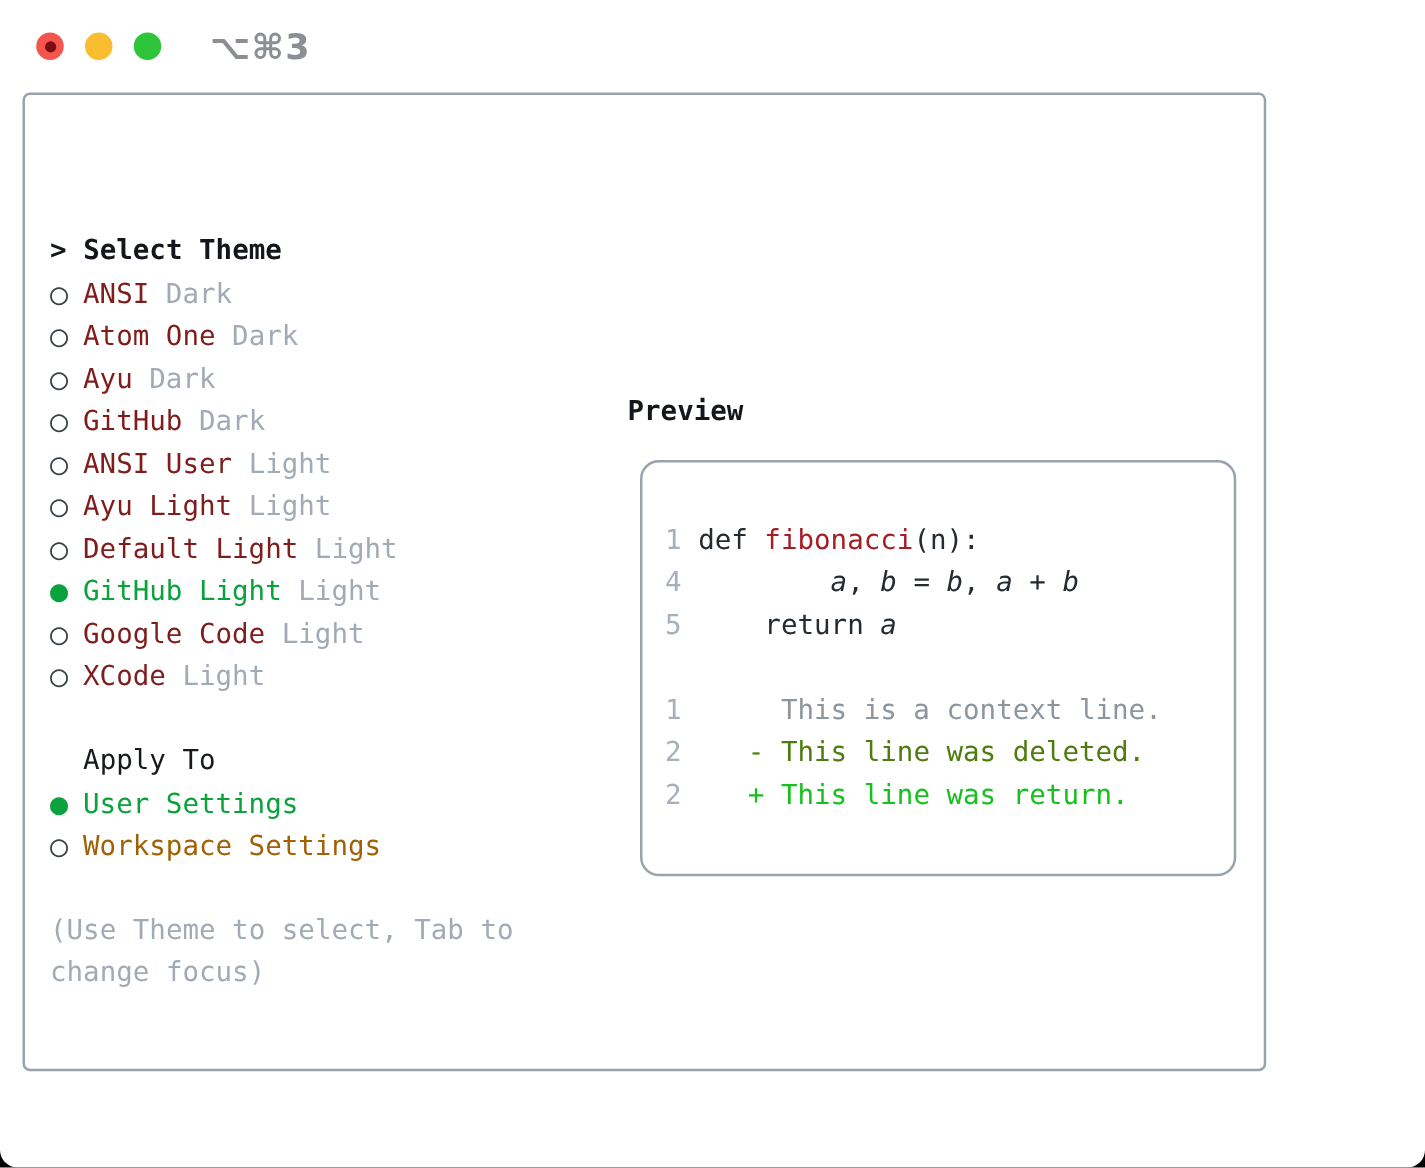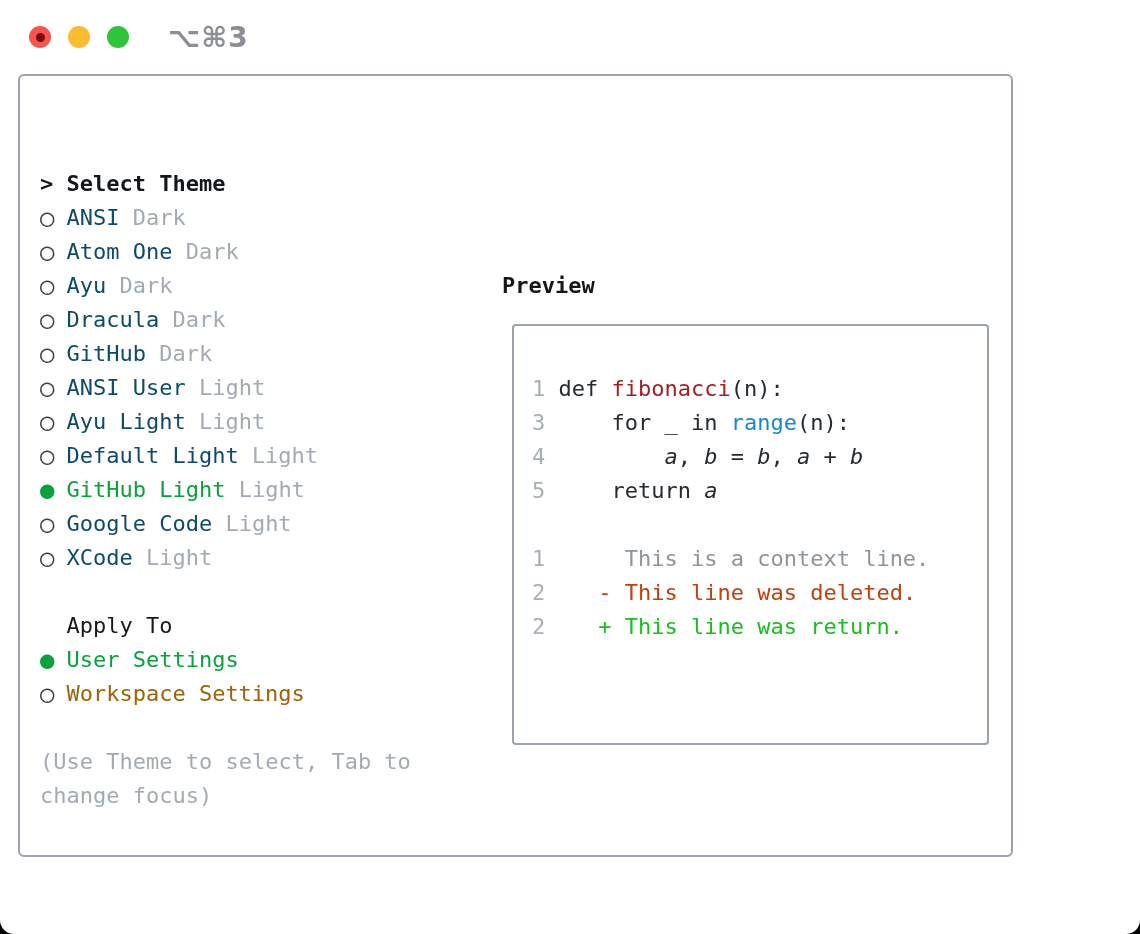--- a/index.html
+++ b/index.html
@@ -25,43 +25,43 @@
   
   .panel { margin-left:18px; width:995px; height:783px; border:2px solid #9aa3ad;
            border-radius:6px; padding:49px 0 0 20px; display:flex;
            font-size:22px; line-height:34px; color:#2a3137;align-items:center; }
 
   .leftcol { width:462px; }
   .row { height:34px; white-space:pre; }
   .row.header { font-weight:700; color:#13171b; }
   .prompt { color:#13171b; }
   .pfx { display:inline-block; width:13.2px; font-size:24px; vertical-align:-1px; color:#3a424a; }
-  .nm  { color:#0c4a6e; }
+  .nm  { color:#7f1d1d; }
   .sfx { color:#a2abb5; }
   .theme-item.selected .nm,
   .theme-item.selected .pfx { color:#0aa23c; }
   .apply-title { padding-left:2ch; color:#16191d; }
   .lbl { color:#a16207; }
   .apply-item.selected .lbl,
   .apply-item.selected .pfx { color:#0aa23c; }
   .hint { color:#a2abb5; }
 
   .rightcol { flex:1;margin-top:33px; }
   .preview-title { font-weight:700; color:#13171b; }
-  .code-box { margin:21px 0 0 10px; width:477px; height:421px; border:2px solid #9aa3ad;
-              border-radius:4px; padding:46px 0 0 18px; overflow:hidden; background:#ffffff; }
+  .code-box { margin:21px 0 0 10px; width:477px; height:333px; border:2px solid #9aa3ad;
+              border-radius:15px; padding:46px 0 0 18px; overflow:hidden; background:#ffffff; }
   .code-line { height:34px; white-space:pre; }
   .ln { color:#a6afba; }
   .seg-plain   { color:#242b31; }
   .seg-func    { color:#a51e24; }
   .seg-number  { color:#15787e; }
   .seg-builtin { color:#1a88c8; }
   .seg-var     { color:#242b31; font-style:italic; }
   .seg-context { color:#8d959d; }
-  .seg-removed { color:#c2410c; }
+  .seg-removed { color:#4d7c0f; }
   .seg-added   { color:#16c11d; }
 </style>
 </head>
 <body>
 
 <div class="window">
   <div class="titlebar">
     <div class="lights">
       <span class="light red">
           <span class="reddot"></span>
@@ -72,21 +72,20 @@
     <div class="win-title">⌥⌘3</div>
   </div>
 
   <div class="panel">
     <div class="leftcol">
       <div class="row header"><span class="prompt">&gt;</span> <span>Select Theme</span></div>
       <div id="theme-items">
           <div class="row theme-item"><span class="pfx">○</span> <span class="nm">ANSI</span> <span class="sfx">Dark</span></div>
           <div class="row theme-item"><span class="pfx">○</span> <span class="nm">Atom One</span> <span class="sfx">Dark</span></div>
           <div class="row theme-item"><span class="pfx">○</span> <span class="nm">Ayu</span> <span class="sfx">Dark</span></div>
-          <div class="row theme-item"><span class="pfx">○</span> <span class="nm">Dracula</span> <span class="sfx">Dark</span></div>
           <div class="row theme-item"><span class="pfx">○</span> <span class="nm">GitHub</span> <span class="sfx">Dark</span></div>
           <div class="row theme-item"><span class="pfx">○</span> <span class="nm">ANSI User</span> <span class="sfx">Light</span></div>
           <div class="row theme-item"><span class="pfx">○</span> <span class="nm">Ayu Light</span> <span class="sfx">Light</span></div>
           <div class="row theme-item"><span class="pfx">○</span> <span class="nm">Default Light</span> <span class="sfx">Light</span></div>
           <div class="row theme-item selected"><span class="pfx">●</span> <span class="nm">GitHub Light</span> <span class="sfx">Light</span></div>
           <div class="row theme-item"><span class="pfx">○</span> <span class="nm">Google Code</span> <span class="sfx">Light</span></div>
           <div class="row theme-item"><span class="pfx">○</span> <span class="nm">XCode</span> <span class="sfx">Light</span></div>
         </div>
       <div class="row blank"></div>
       <div class="row apply-title">Apply To</div>
@@ -99,21 +98,20 @@
           <div class="row hint">(Use Theme to select, Tab to</div>
           <div class="row hint">change focus)</div>
         </div>
     </div>
 
     <div class="rightcol">
       <div class="row preview-title">Preview</div>
       <div class="code-box">
           <div id="code-lines">
             <div class="code-line"><span class="ln">1</span> <span class="seg-plain">def </span><span class="seg-func">fibonacci</span><span class="seg-plain">(n):</span></div>
-            <div class="code-line"><span class="ln">3</span> <span class="seg-plain">    for _ in </span><span class="seg-builtin">range</span><span class="seg-plain">(n):</span></div>
             <div class="code-line"><span class="ln">4</span> <span class="seg-plain">        </span><span class="seg-var">a</span><span class="seg-plain">, </span><span class="seg-var">b</span><span class="seg-plain"> = </span><span class="seg-var">b</span><span class="seg-plain">, </span><span class="seg-var">a</span><span class="seg-plain"> + </span><span class="seg-var">b</span></div>
             <div class="code-line"><span class="ln">5</span> <span class="seg-plain">    return </span><span class="seg-var">a</span></div>
             <div class="code-line"></div>
             <div class="code-line"><span class="ln">1</span> <span class="seg-context">     This is a context line.</span></div>
             <div class="code-line"><span class="ln">2</span> <span class="seg-plain">   </span><span class="seg-removed">- This line was deleted.</span></div>
             <div class="code-line"><span class="ln">2</span> <span class="seg-plain">   </span><span class="seg-added">+ This line was return.</span></div>
           </div>
         </div>
     </div>
   </div>

